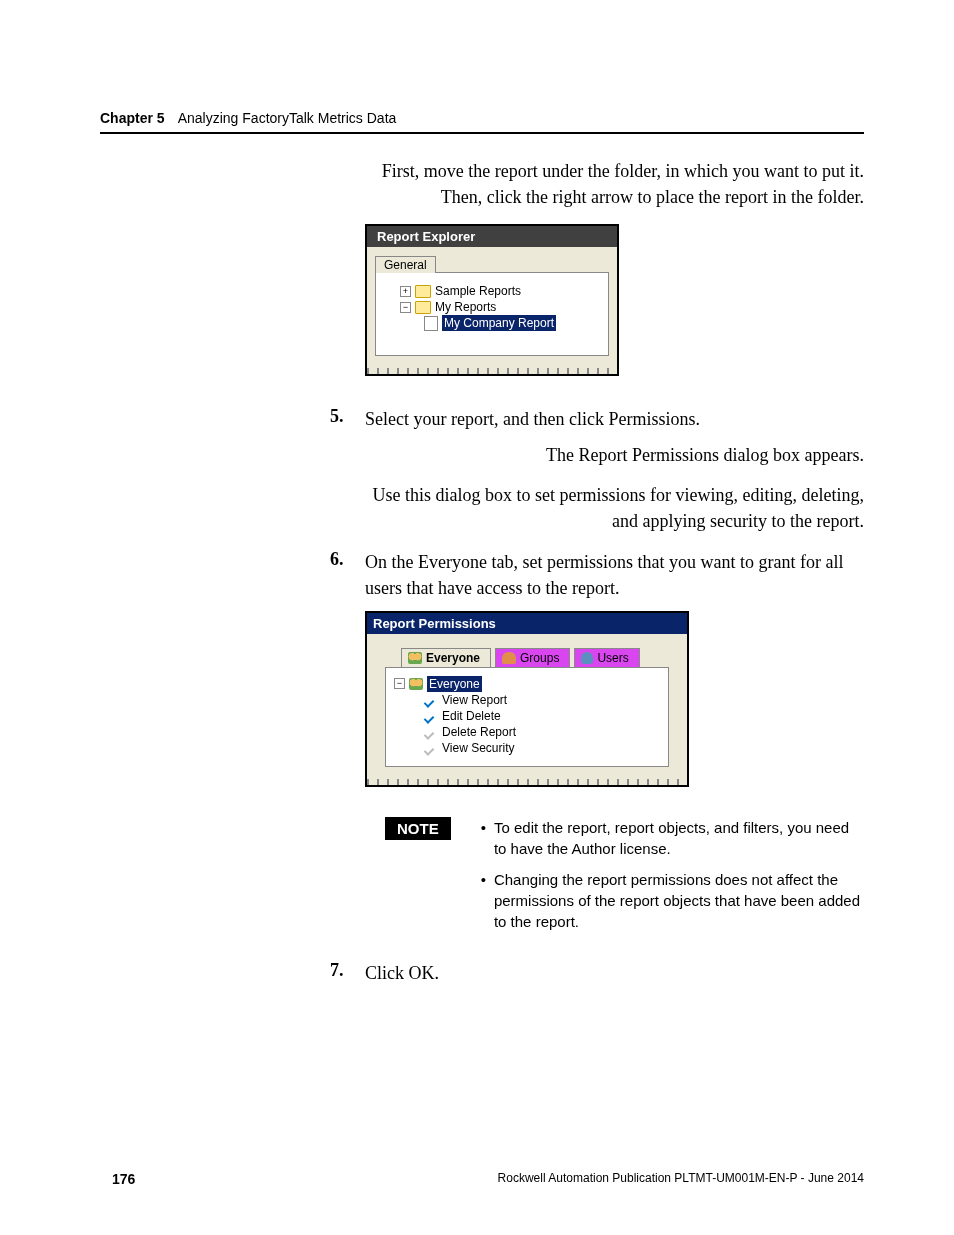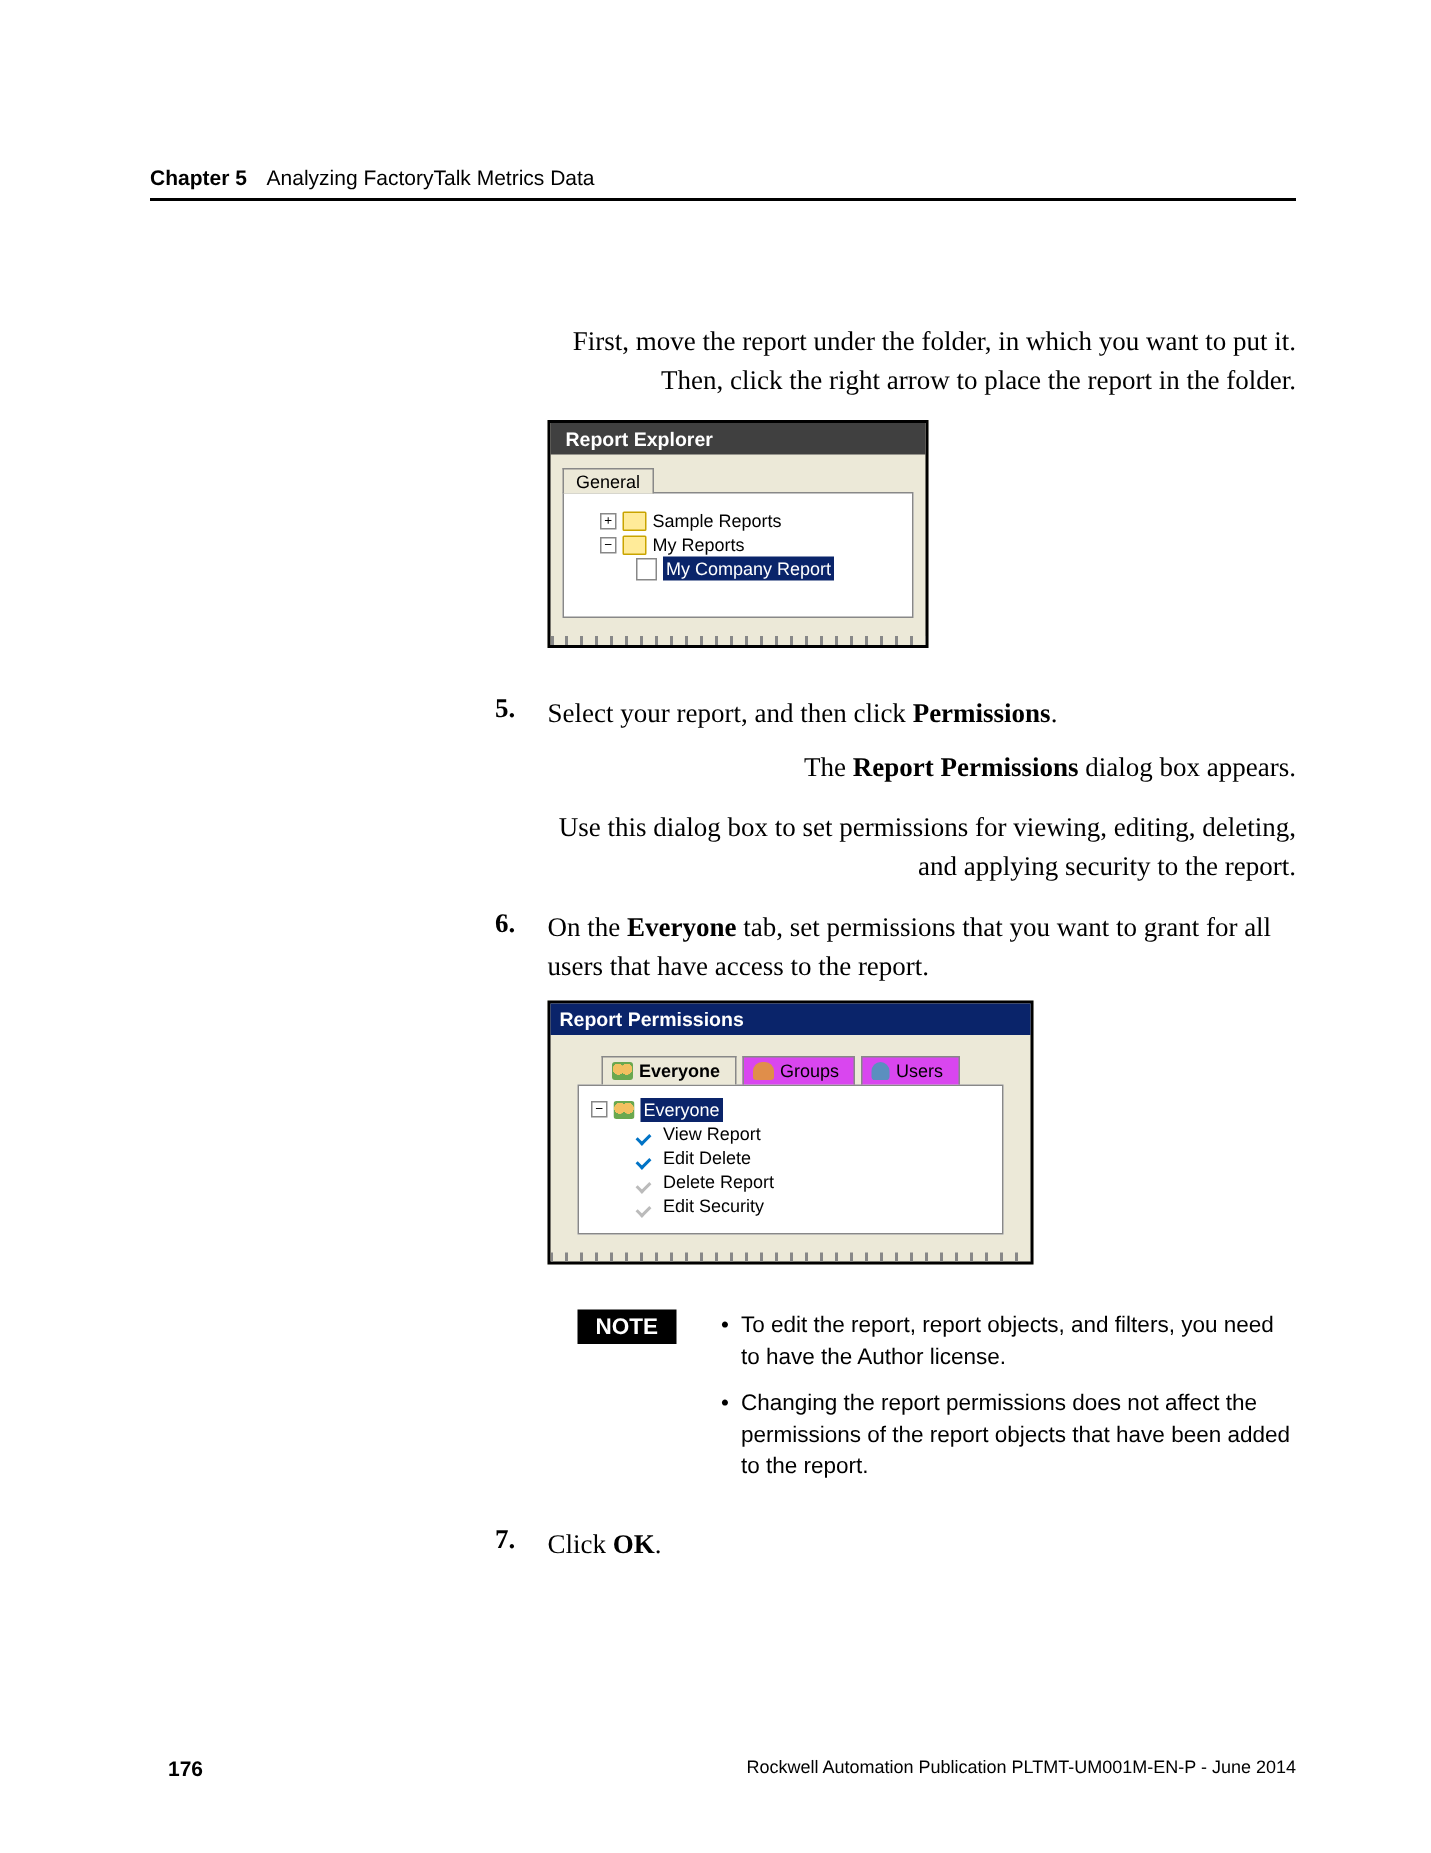--- a/index.html
+++ b/index.html
@@ -17,21 +17,21 @@
     box-sizing: border-box;
     width: 100%;
     height: 100%;
     position: relative;
   }
   .header-line {
     font-family: Arial, Helvetica, sans-serif;
     font-size: 14px;
     border-bottom: 2px solid #000;
     padding-bottom: 6px;
-    margin-bottom: 80px;
+    margin-bottom: 24px;
   }
   .header-line .chapter-title {
     font-weight: bold;
     margin-right: 10px;
   }
   .main-col {
     margin-left: 265px;
   }
   .body-text {
     font-size: 18px;
@@ -48,21 +48,21 @@
     width: 35px;
     flex-shrink: 0;
     font-weight: bold;
     font-size: 18px;
     margin-left: -35px;
   }
   .step-text {
     font-size: 18px;
     line-height: 1.45;
   }
-  .b { font-weight: bold; margin-top: 48px; }
+  .b { font-weight: normal; margin-top: 48px; }
 
   
   .win1 {
     width: 250px;
     border: 2px solid #000;
     margin: 10px 0 30px 0;
     background: #ece9d8;
     font-family: Tahoma, Arial, sans-serif;
     font-size: 12px;
     position: relative;
@@ -338,21 +338,21 @@
         <div class="tree-row" style="padding-left:30px">
           <span class="check-icon"></span>
           <span>Edit Delete</span>
         </div>
         <div class="tree-row" style="padding-left:30px">
           <span class="check-icon off"></span>
           <span>Delete Report</span>
         </div>
         <div class="tree-row" style="padding-left:30px">
           <span class="check-icon off"></span>
-          <span>Edit Security</span>
+          <span>View Security</span>
         </div>
       </div>
       <div class="torn-bottom"></div>
     </div>
 
     <div class="note-row">
       <div class="note-badge">NOTE</div>
       <div class="note-list">
         <div class="bullet">
           <span class="dot">•</span>

